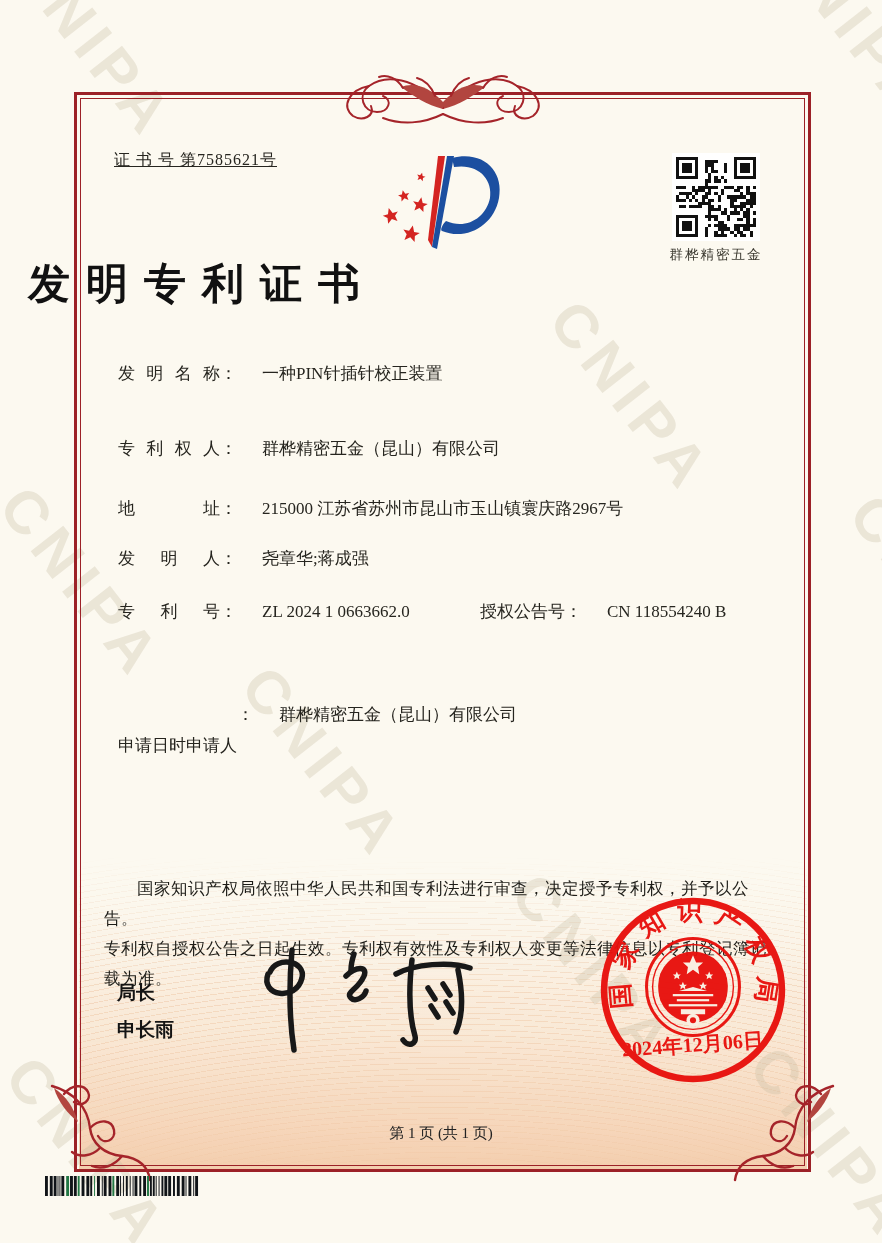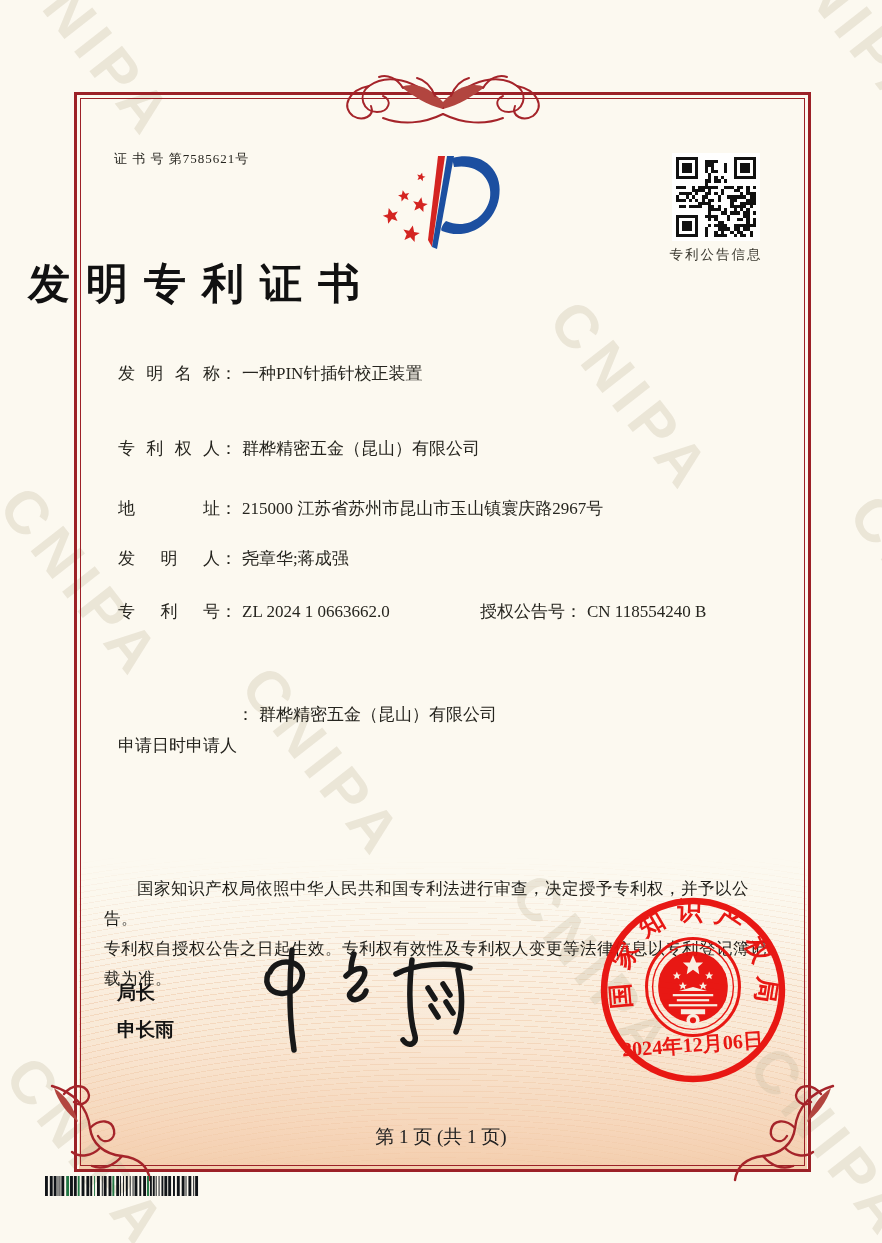--- a/index.html
+++ b/index.html
@@ -31,52 +31,52 @@
   .frame-outer{
     position:absolute;left:74px;top:92px;width:737px;height:1080px;
     border:3px solid #9c2127;box-sizing:border-box;z-index:2;pointer-events:none;
   }
   .frame-inner{
     position:absolute;left:3px;top:3px;right:3px;bottom:3px;
     border:1px solid #9c2127;
   }
   
   .content{position:absolute;inset:0;z-index:3;}
-  .cert-no{position:absolute;left:114px;top:150px;font-size:13px;letter-spacing:1px;}
+  .cert-no{position:absolute;left:114px;top:150px;font-size:16px;letter-spacing:1px;text-decoration:underline;}
   .title{
     position:absolute;left:0;right:0;top:256px;text-align:left;
     font-size:42px;font-weight:bold;letter-spacing:16px;padding-left:28px;color:#111;
   }
   .qr-wrap{position:absolute;left:672px;top:153px;width:88px;height:88px;background:#fff;padding:4px;box-sizing:border-box;}
   .qr-caption{
     position:absolute;left:648px;top:246px;width:136px;text-align:center;
     font-size:13.5px;letter-spacing:2px;color:#3a382f;
   }
   .row{position:absolute;left:118px;width:664px;font-size:17px;line-height:23px;white-space:nowrap;}
   .flabel{display:inline-block;width:102px;text-align:justify;text-align-last:justify;vertical-align:top;}
   .flabel.wide{width:auto;text-align-last:auto;margin-top:31px;}
   .colon{display:inline-block;vertical-align:top;}
-  .fvalue{display:inline-block;margin-left:5px;vertical-align:top;}
+  .fvalue{display:inline-block;margin-left:25px;vertical-align:top;}
   .col2{position:absolute;left:362px;top:0;white-space:nowrap;}
   .col2 .flabel{width:auto;text-align-last:auto;}
   .statement{
     position:absolute;left:104px;top:842px;width:676px;
     font-size:16.5px;line-height:30px;color:#1d1c17;letter-spacing:0.5px;
   }
   .statement .l1{text-indent:2em;margin-top:32px;}
   .signer{
     position:absolute;left:117px;top:974px;z-index:4;
     font-family:"Liberation Sans","DejaVu Sans",sans-serif;
     font-weight:bold;font-size:19px;line-height:37px;color:#141414;
   }
   .signature{position:absolute;left:252px;top:944px;width:235px;height:112px;z-index:4;}
   .seal{position:absolute;left:597px;top:894px;width:192px;height:192px;z-index:5;opacity:0.96;}
   .footer{
     position:absolute;left:0;right:0;top:1124px;text-align:center;
-    font-size:19px;color:#222;
+    font-size:15px;color:#222;
   }
   .barcode{position:absolute;left:45px;top:1176px;width:154px;height:20px;z-index:3;}
   .top-ornament{position:absolute;left:331px;top:68px;width:224px;height:66px;z-index:3;}
   .corner-fl{position:absolute;top:1082px;width:112px;height:102px;z-index:3;}
   .corner-fl.left{left:42px;}
   .corner-fl.right{left:731px;transform:scaleX(-1);}
 </style>
 </head>
 <body>
 
@@ -349,21 +349,21 @@
         <rect x="12" y="24" width="1" height="1" fill="#111"></rect>
         <rect x="13" y="24" width="1" height="1" fill="#111"></rect>
         <rect x="14" y="24" width="1" height="1" fill="#111"></rect>
         <rect x="15" y="24" width="1" height="1" fill="#111"></rect>
         <rect x="18" y="24" width="1" height="1" fill="#111"></rect>
         <rect x="20" y="24" width="1" height="1" fill="#111"></rect>
         <rect x="21" y="24" width="1" height="1" fill="#111"></rect>
         <rect x="23" y="24" width="1" height="1" fill="#111"></rect>
       </svg>
   </div>
-  <div class="qr-caption">专利公告信息</div>
+  <div class="qr-caption">群桦精密五金</div>
 
   <div class="title">发明专利证书</div>
 
   <div class="row" style="top:362px">
     <span class="flabel">发明名称</span><span class="colon">：</span><span class="fvalue">一种PIN针插针校正装置</span>
   </div>
   <div class="row" style="top:437px">
     <span class="flabel">专利权人</span><span class="colon">：</span><span class="fvalue">群桦精密五金（昆山）有限公司</span>
   </div>
   <div class="row" style="top:497px">

